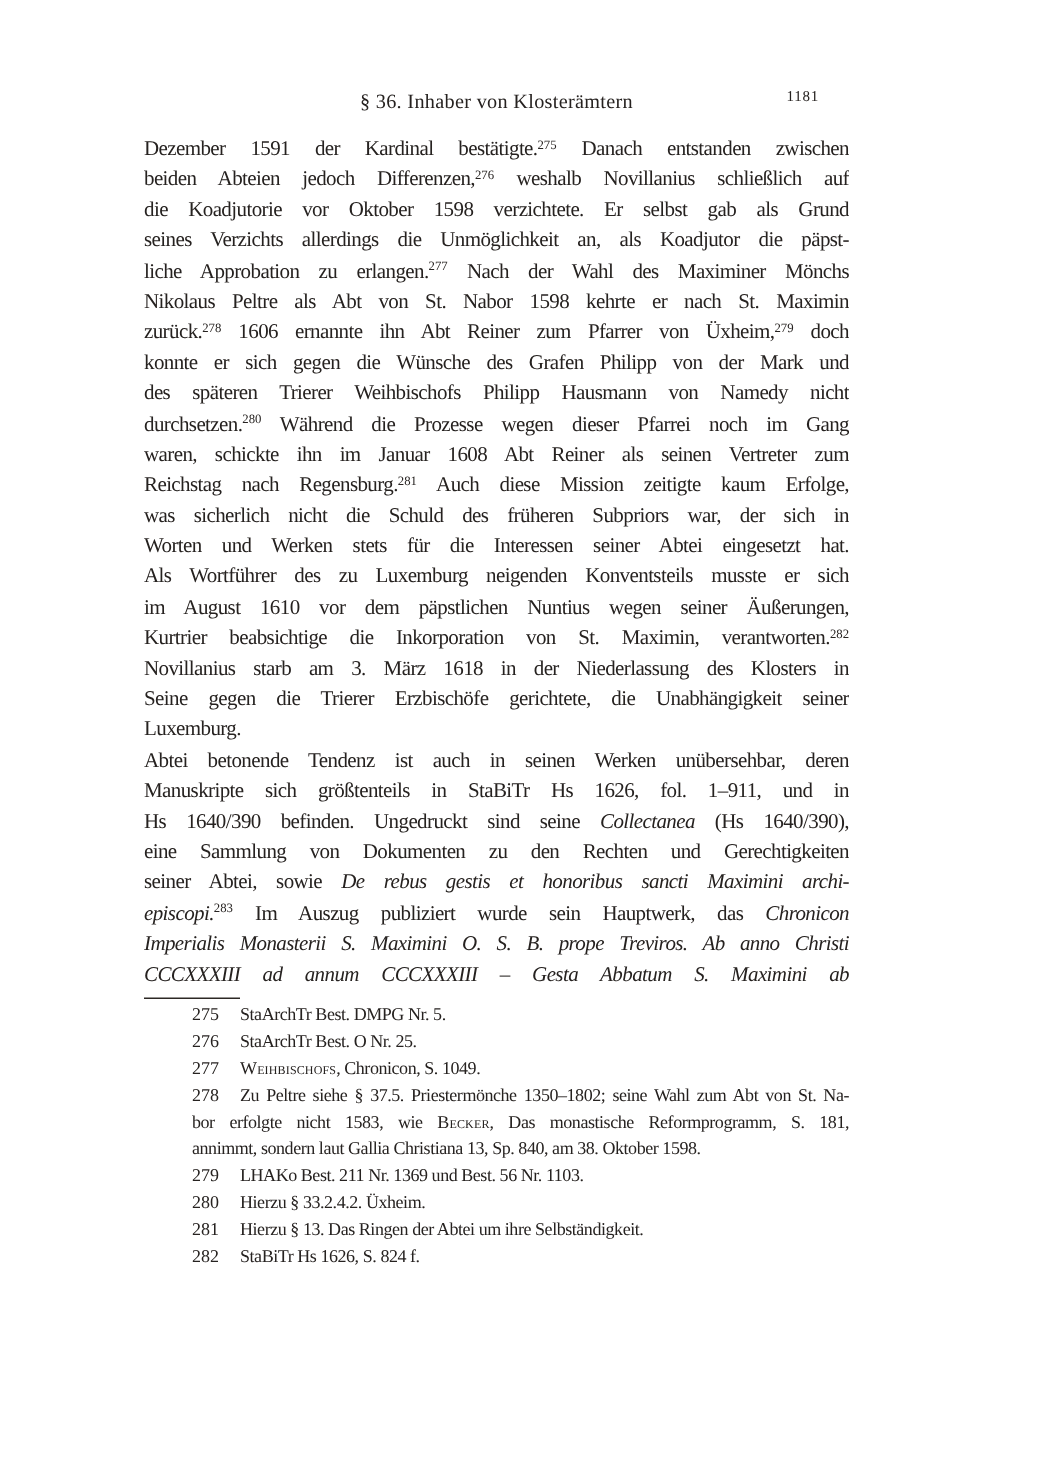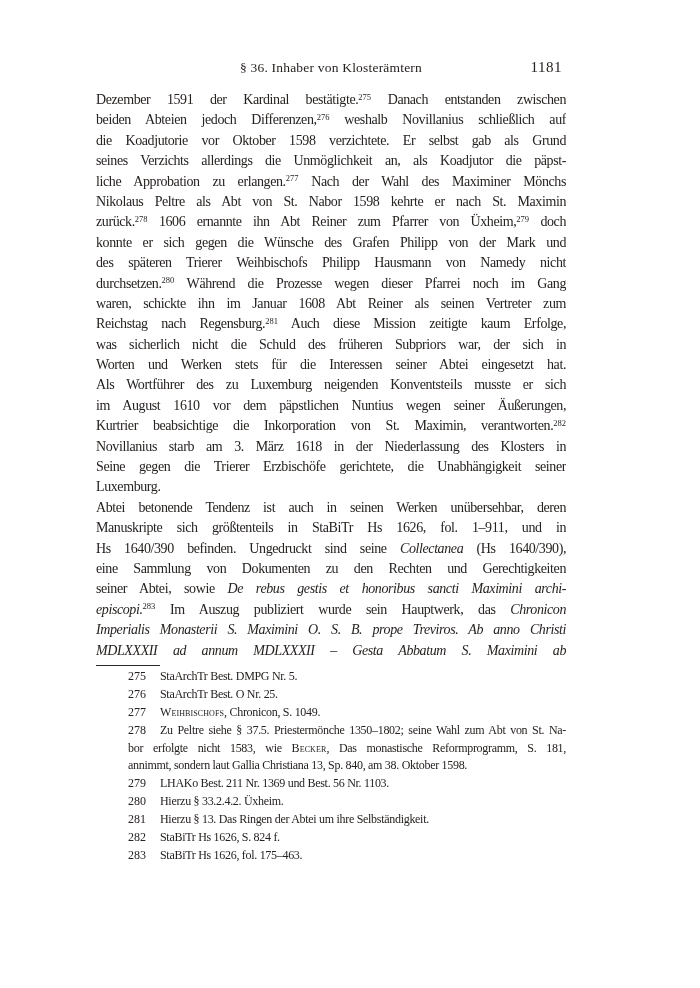--- a/index.html
+++ b/index.html
@@ -13,21 +13,21 @@
     overflow:hidden;
   }
   .runhead{
     position:absolute;top:60px;left:96px;width:470px;height:20px;
     font-size:13.5px;letter-spacing:0.2px;
   }
   .runhead .title{
     position:absolute;left:0;right:0;text-align:center;
   }
   .runhead .pagenum{
-    position:absolute;right:4px;top:-1px;font-size:15px;letter-spacing:0.5px;
+    position:absolute;right:20px;top:-1px;font-size:10px;letter-spacing:0.5px;
   }
   .bodytext{
     position:absolute;top:90px;left:96px;width:470px;
     font-size:14px;line-height:20.4px;letter-spacing:-0.4px;
   }
   .line{
     height:20.4px;max-height:20.4px;overflow:hidden;
     text-align:left;white-space:normal;
   }
   .line.just{
@@ -88,31 +88,30 @@
       <div class="line just"><span class="run">Novillanius starb am 3. März 1618 in der Niederlassung des Klosters in</span></div>
       <div class="line just"><span class="run">Seine gegen die Trierer Erzbischöfe gerichtete, die Unabhängigkeit seiner</span></div>
       <div class="line"><span class="run">Luxemburg.</span></div>
       <div class="line just"><span class="run">Abtei betonende Tendenz ist auch in seinen Werken unübersehbar, deren</span></div>
       <div class="line just"><span class="run">Manuskripte sich größtenteils in StaBiTr Hs 1626, fol. 1–911, und in</span></div>
       <div class="line just"><span class="run">Hs 1640/390 befinden. Ungedruckt sind seine </span><span class="run i">Collectanea</span><span class="run"> (Hs 1640/390),</span></div>
       <div class="line just"><span class="run">eine Sammlung von Dokumenten zu den Rechten und Gerechtigkeiten</span></div>
       <div class="line just"><span class="run">seiner Abtei, sowie </span><span class="run i">De rebus gestis et honoribus sancti Maximini archi-</span></div>
       <div class="line just"><span class="run i">episcopi.</span><span class="run sup">283</span><span class="run"> Im Auszug publiziert wurde sein Hauptwerk, das </span><span class="run i">Chronicon</span></div>
       <div class="line just"><span class="run i">Imperialis Monasterii S. Maximini O. S. B. prope Treviros. Ab anno Christi</span></div>
-      <div class="line just"><span class="run i">MDLXXXII ad annum MDLXXXII – Gesta Abbatum S. Maximini ab</span></div>
+      <div class="line just"><span class="run i">CCCXXXIII ad annum CCCXXXIII – Gesta Abbatum S. Maximini ab</span></div>
     </div>
 
   <div class="fnrule"></div>
 
   <div class="footnotes" id="footnotes">
       <div class="fn-line first"><span class="fn-num">275</span><span class="run">StaArchTr Best. DMPG Nr. 5.</span></div>
       <div class="fn-line first"><span class="fn-num">276</span><span class="run">StaArchTr Best. O Nr. 25.</span></div>
       <div class="fn-line first"><span class="fn-num">277</span><span class="run sc">Weihbischofs</span><span class="run">, Chronicon, S. 1049.</span></div>
       <div class="fn-line first just"><span class="fn-num">278</span><span class="run">Zu Peltre siehe § 37.5. Priestermönche 1350–1802; seine Wahl zum Abt von St. Na-</span></div>
       <div class="fn-line just"><span class="run">bor erfolgte nicht 1583, wie </span><span class="run sc">Becker</span><span class="run">, Das monastische Reformprogramm, S. 181,</span></div>
       <div class="fn-line"><span class="run">annimmt, sondern laut Gallia Christiana 13, Sp. 840, am 38. Oktober 1598.</span></div>
       <div class="fn-line first"><span class="fn-num">279</span><span class="run">LHAKo Best. 211 Nr. 1369 und Best. 56 Nr. 1103.</span></div>
       <div class="fn-line first"><span class="fn-num">280</span><span class="run">Hierzu § 33.2.4.2. Üxheim.</span></div>
       <div class="fn-line first"><span class="fn-num">281</span><span class="run">Hierzu § 13. Das Ringen der Abtei um ihre Selbständigkeit.</span></div>
       <div class="fn-line first"><span class="fn-num">282</span><span class="run">StaBiTr Hs 1626, S. 824 f.</span></div>
-      <div class="fn-line first"><span class="fn-num">283</span><span class="run">StaBiTr Hs 1626, fol. 175–463.</span></div>
     </div>
 </div>
 
 </body></html>

